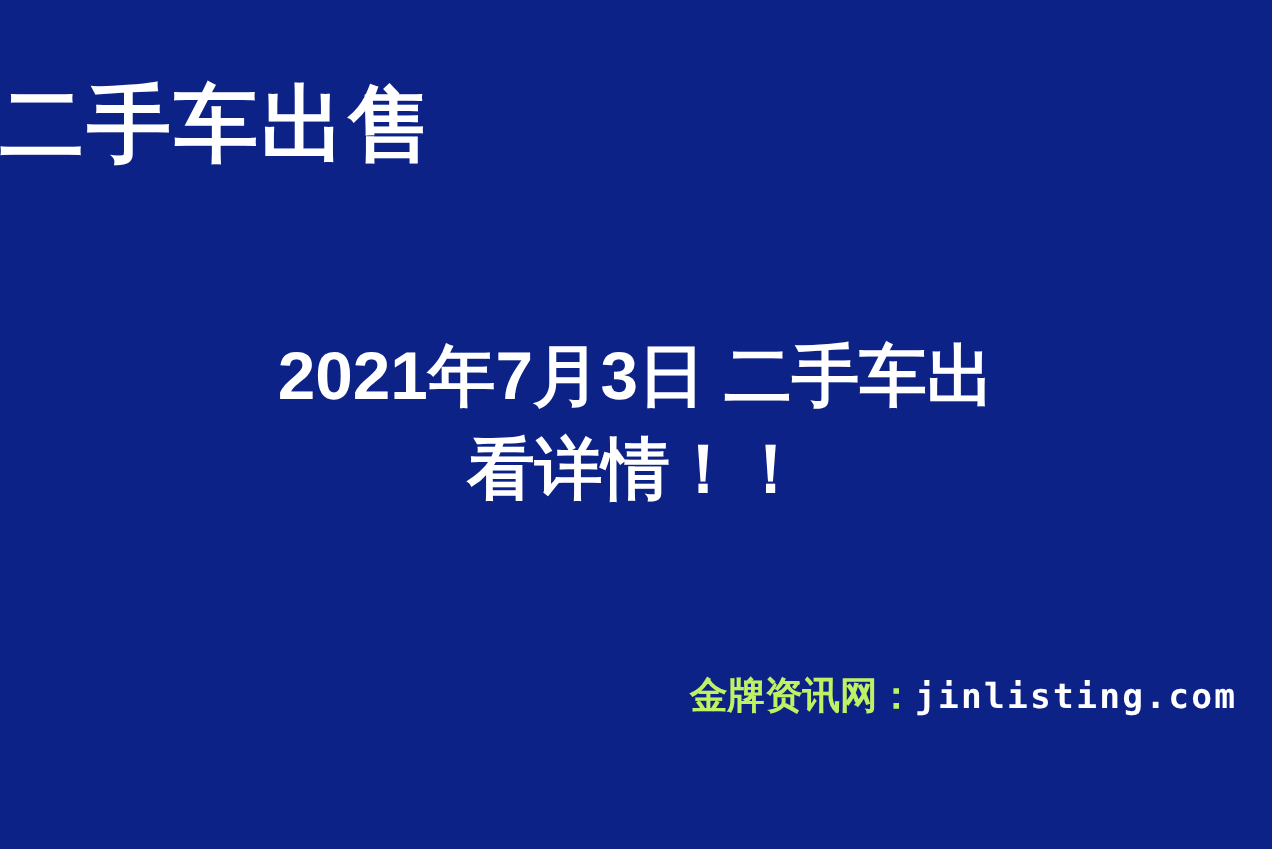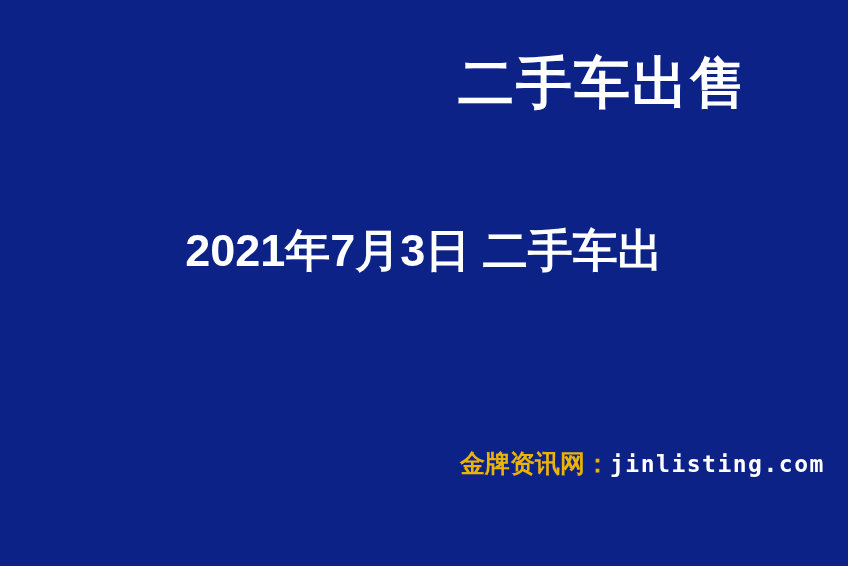--- a/index.html
+++ b/index.html
@@ -19,21 +19,21 @@
     overflow: hidden;
     box-sizing: border-box;
   }
 
   
   .title-block {
     position: absolute;
     left: 0;
     top: 52px;
     width: 748px;
-    text-align: right;
+    text-align: left;
   }
   .title-text {
     display: inline-block;
     font-size: 56px;
     line-height: 62px;
     font-weight: 700;
     color: #ffffff;
     letter-spacing: 2px;
     white-space: nowrap;
   }
@@ -61,21 +61,21 @@
     position: absolute;
     left: 460px;
     top: 447px;
     width: 380px;
     text-align: left;
     white-space: nowrap;
   }
   .footer-cn {
     font-size: 25px;
     font-weight: 700;
-    color: #eab308;
+    color: #bef264;
     letter-spacing: 0px;
     vertical-align: baseline;
   }
   .footer-domain {
     font-family: "DejaVu Sans Mono", "Liberation Mono", monospace;
     font-size: 23px;
     font-weight: 700;
     color: #ffffff;
     letter-spacing: 1.5px;
     vertical-align: baseline;
@@ -86,19 +86,20 @@
 <body>
 
 <div id="poster">
 
   <div class="title-block">
     <span class="title-text">二手车出售</span>
   </div>
 
   <div class="body-block">
     <div class="body-line">2021年7月3日 二手车出</div>
+    <div class="body-line">看详情！！</div>
   </div>
 
   <div class="footer-block">
     <span class="footer-cn">金牌资讯网：</span><span class="footer-domain">jinlisting.com</span>
   </div>
 
 </div>
 
 </body></html>

